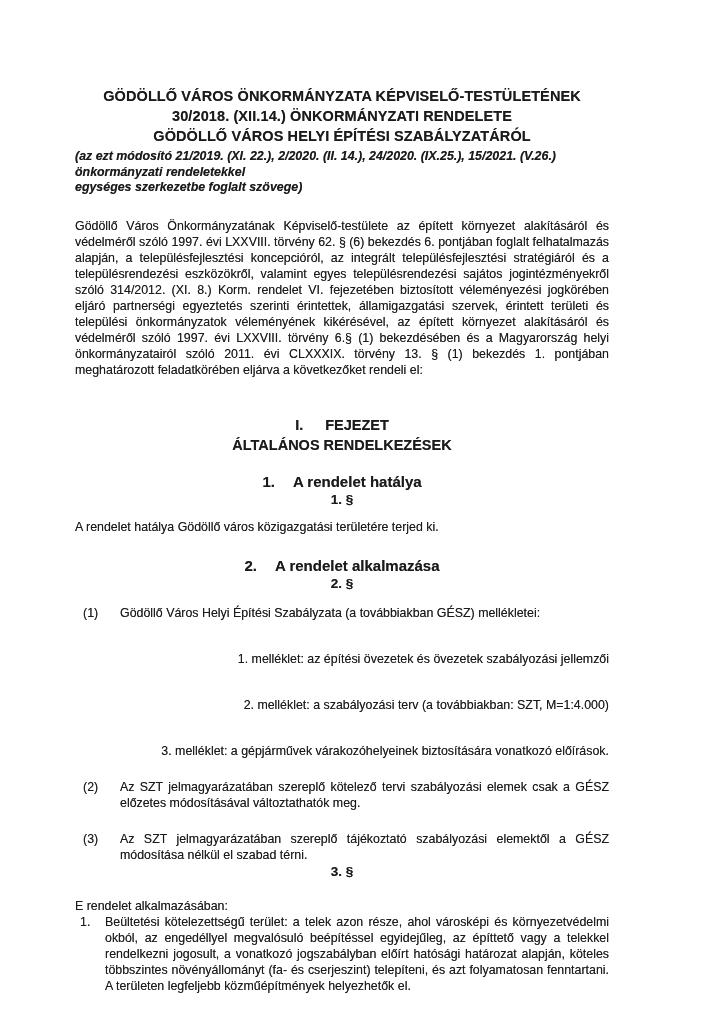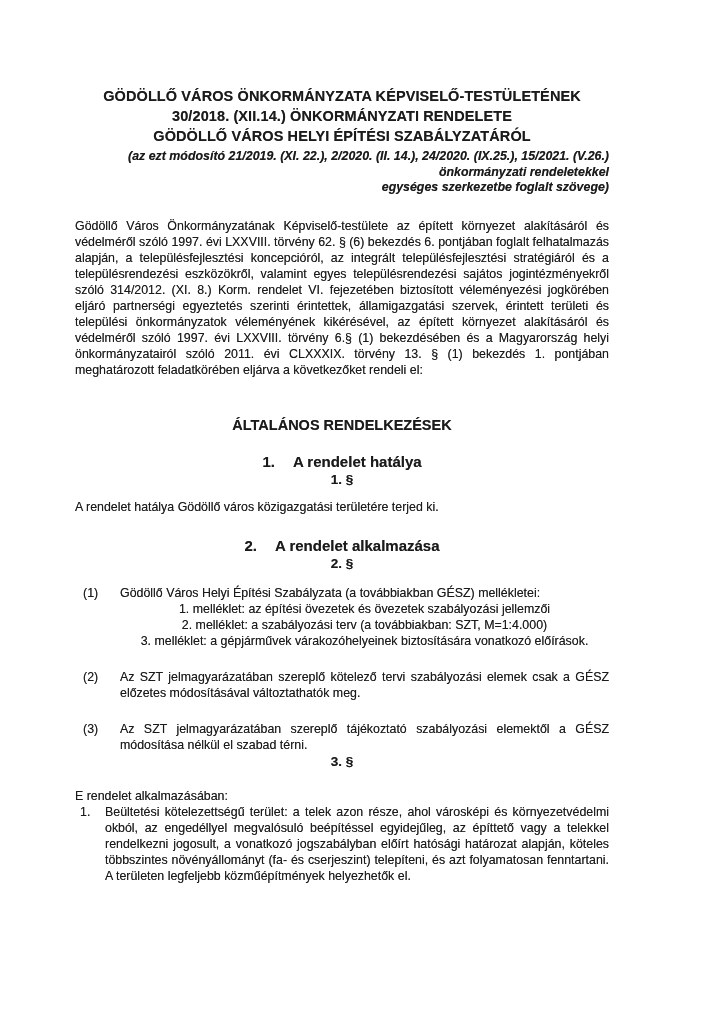--- a/index.html
+++ b/index.html
@@ -26,21 +26,21 @@
   
   .doc-title {
     text-align: center;
     font-weight: 700;
     font-size: 14.5px;
     line-height: 20px;
     letter-spacing: 0.1px;
   }
   .doc-subtitle {
     margin-top: 3px;
-    text-align: right;
+    text-align: left;
     font-weight: 700;
     font-style: italic;
     font-size: 12.4px;
     line-height: 15.5px;
   }
   
   .preamble {
     margin: 22px 0 0 0;
     font-size: 12.4px;
     line-height: 16px;
@@ -85,21 +85,21 @@
     flex: 0 0 45px;
     box-sizing: border-box;
     padding-left: 8px;
   }
   .item .ibody {
     flex: 1 1 auto;
     text-align: justify;
   }
   .item.first { margin-top: 12px; }
   .item.gap   { margin-top: 20px; }
-  .sub-item { text-align: center; }
+  .sub-item { text-align: right; margin-top: 30px; }
   .item-def .inum {
     flex: 0 0 30px;
     padding-left: 5px;
   }
 </style>
 </head>
 <body>
 
 <div class="page">
 
@@ -111,20 +111,23 @@
 
   <div class="doc-subtitle">
     <div>(az ezt módosító 21/2019. (XI. 22.), 2/2020. (II. 14.), 24/2020. (IX.25.), 15/2021. (V.26.)</div>
     <div>önkormányzati rendeletekkel</div>
     <div>egységes szerkezetbe foglalt szövege)</div>
   </div>
 
   <p class="preamble">Gödöllő Város Önkormányzatának Képviselő-testülete az épített környezet alakításáról és védelméről szóló 1997. évi LXXVIII. törvény 62. § (6) bekezdés 6. pontjában foglalt felhatalmazás alapján, a településfejlesztési koncepcióról, az integrált településfejlesztési stratégiáról és a településrendezési eszközökről, valamint egyes településrendezési sajátos jogintézményekről szóló 314/2012. (XI. 8.) Korm. rendelet VI. fejezetében biztosított véleményezési jogkörében eljáró partnerségi egyeztetés szerinti érintettek, államigazgatási szervek, érintett területi és települési önkormányzatok véleményének kikérésével, az épített környezet alakításáról és védelméről szóló 1997. évi LXXVIII. törvény 6.§ (1) bekezdésében és a Magyarország helyi önkormányzatairól szóló 2011. évi CLXXXIX. törvény 13. § (1) bekezdés 1. pontjában meghatározott feladatkörében eljárva a következőket rendeli el:</p>
 
   <div class="chapter">
+    <div>
+      <span class="num">I.</span><span>FEJEZET</span>
+    </div>
     <div>ÁLTALÁNOS RENDELKEZÉSEK</div>
   </div>
 
   <div class="sec-heading mt18">
     <span class="num">1.</span><span>A rendelet hatálya</span>
   </div>
   <div class="para-mark">1. §</div>
   <div class="plain body-line">A rendelet hatálya Gödöllő város közigazgatási területére terjed ki.</div>
 
   <div class="sec-heading mt22">

